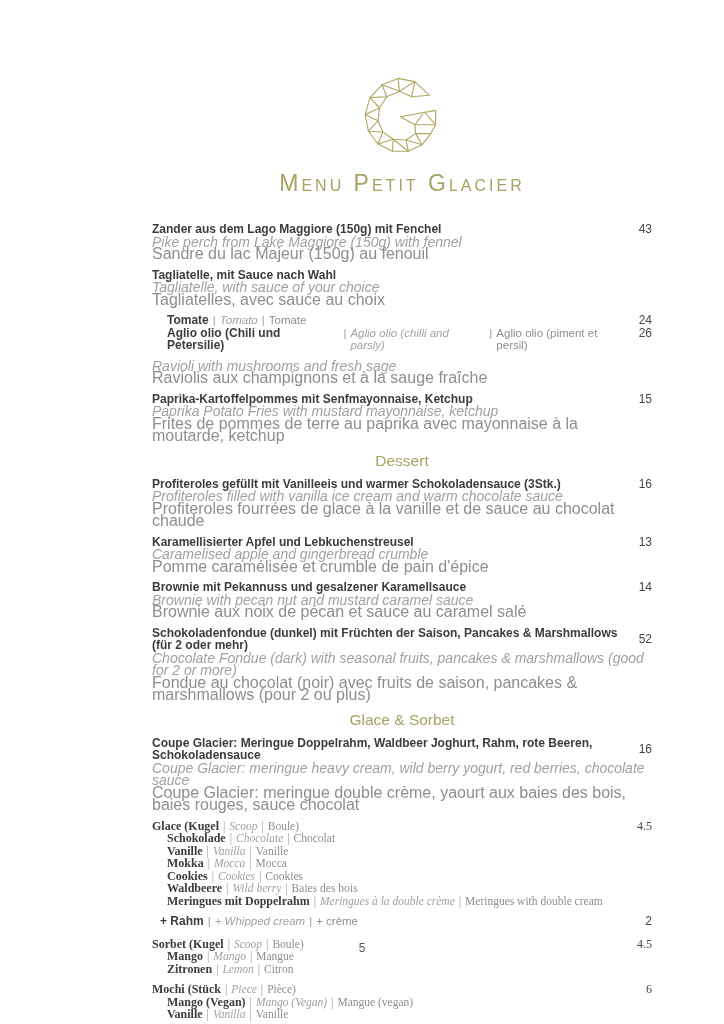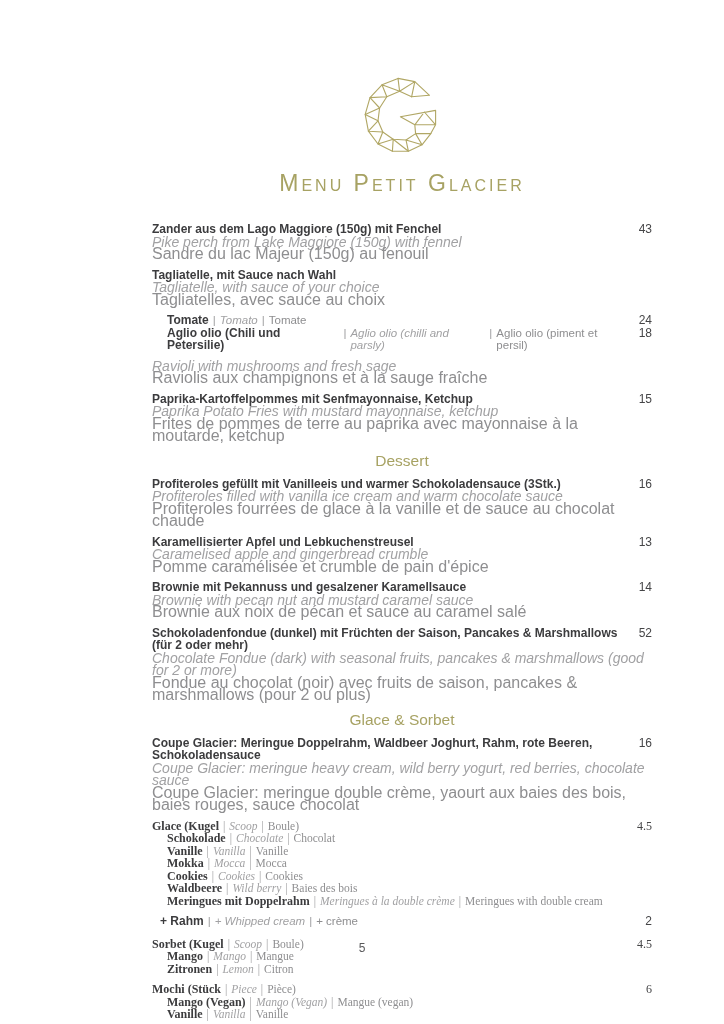--- a/index.html
+++ b/index.html
@@ -19,21 +19,21 @@
     font-size:23px; font-weight:400;
     font-variant:small-caps;
     letter-spacing:3px;
     color:#a7a263;
   }
 
   
   .content { padding:26px 72px 0 152px; }
 
   .block { margin-bottom:8px; }
-  .l1 { display:flex; align-items:flex-start; }
+  .l1 { display:flex; align-items:center; }
   .de { font-weight:600; font-size:12px; line-height:12.5px; color:#3c3c3e; }
   .price { margin-left:auto; padding-left:8px; font-size:12px; line-height:12.5px; color:#454547; white-space:nowrap; }
   .en { font-style:italic; font-size:14px; line-height:12.5px; color:#a1a1a3; }
   .fr { font-size:16px; line-height:12.5px; color:#8e8e90; }
 
   .irow { display:flex; align-items:baseline; font-size:12px; line-height:12.5px; }
   .irow .p1 { font-weight:600; color:#3c3c3e; }
   .irow .sep { margin:0 4px; font-size:11.5px; color:#9d9d9f; }
   .irow .p2 { font-style:italic; font-size:11.5px; color:#a1a1a3; }
   .irow .p3 { font-size:11.5px; color:#8e8e90; }
@@ -107,21 +107,21 @@
           <span class="sep">|</span>
           <span class="p3">Tomate</span>
           <span class="price">24</span>
         </div>
         <div class="irow">
           <span class="p1">Aglio olio (Chili und Petersilie)</span>
           <span class="sep">|</span>
           <span class="p2">Aglio olio (chilli and parsly)</span>
           <span class="sep">|</span>
           <span class="p3">Aglio olio (piment et persil)</span>
-          <span class="price">18</span>
+          <span class="price">26</span>
         </div>
       </div>
 
       <article class="block">
         <div class="en">Ravioli with mushrooms and fresh sage</div>
         <div class="fr">Raviolis aux champignons et à la sauge fraîche</div>
       </article>
 
       <article class="block">
         <div class="l1">

